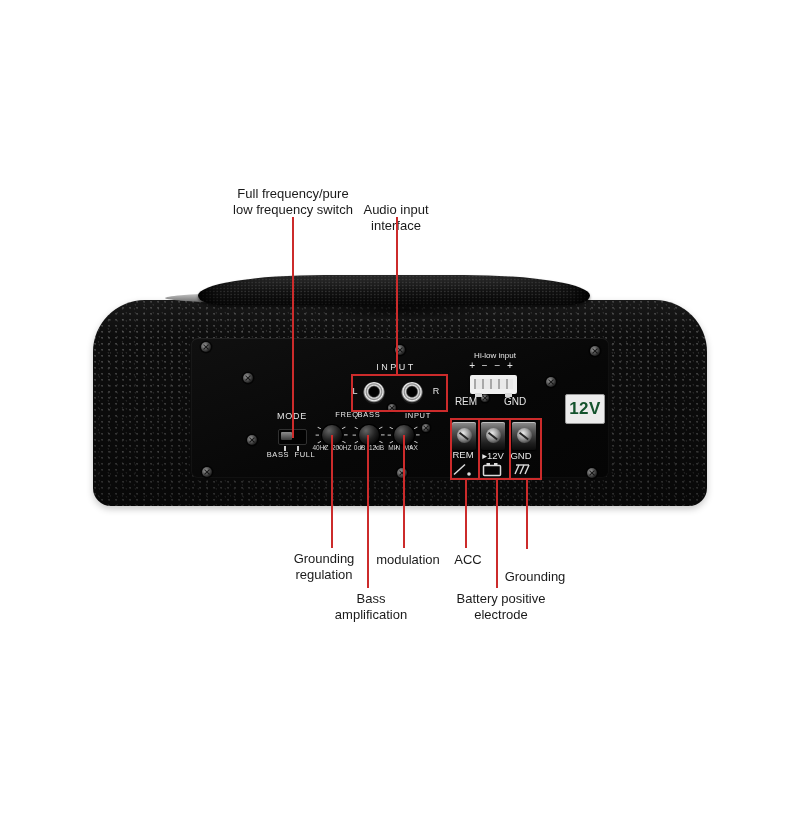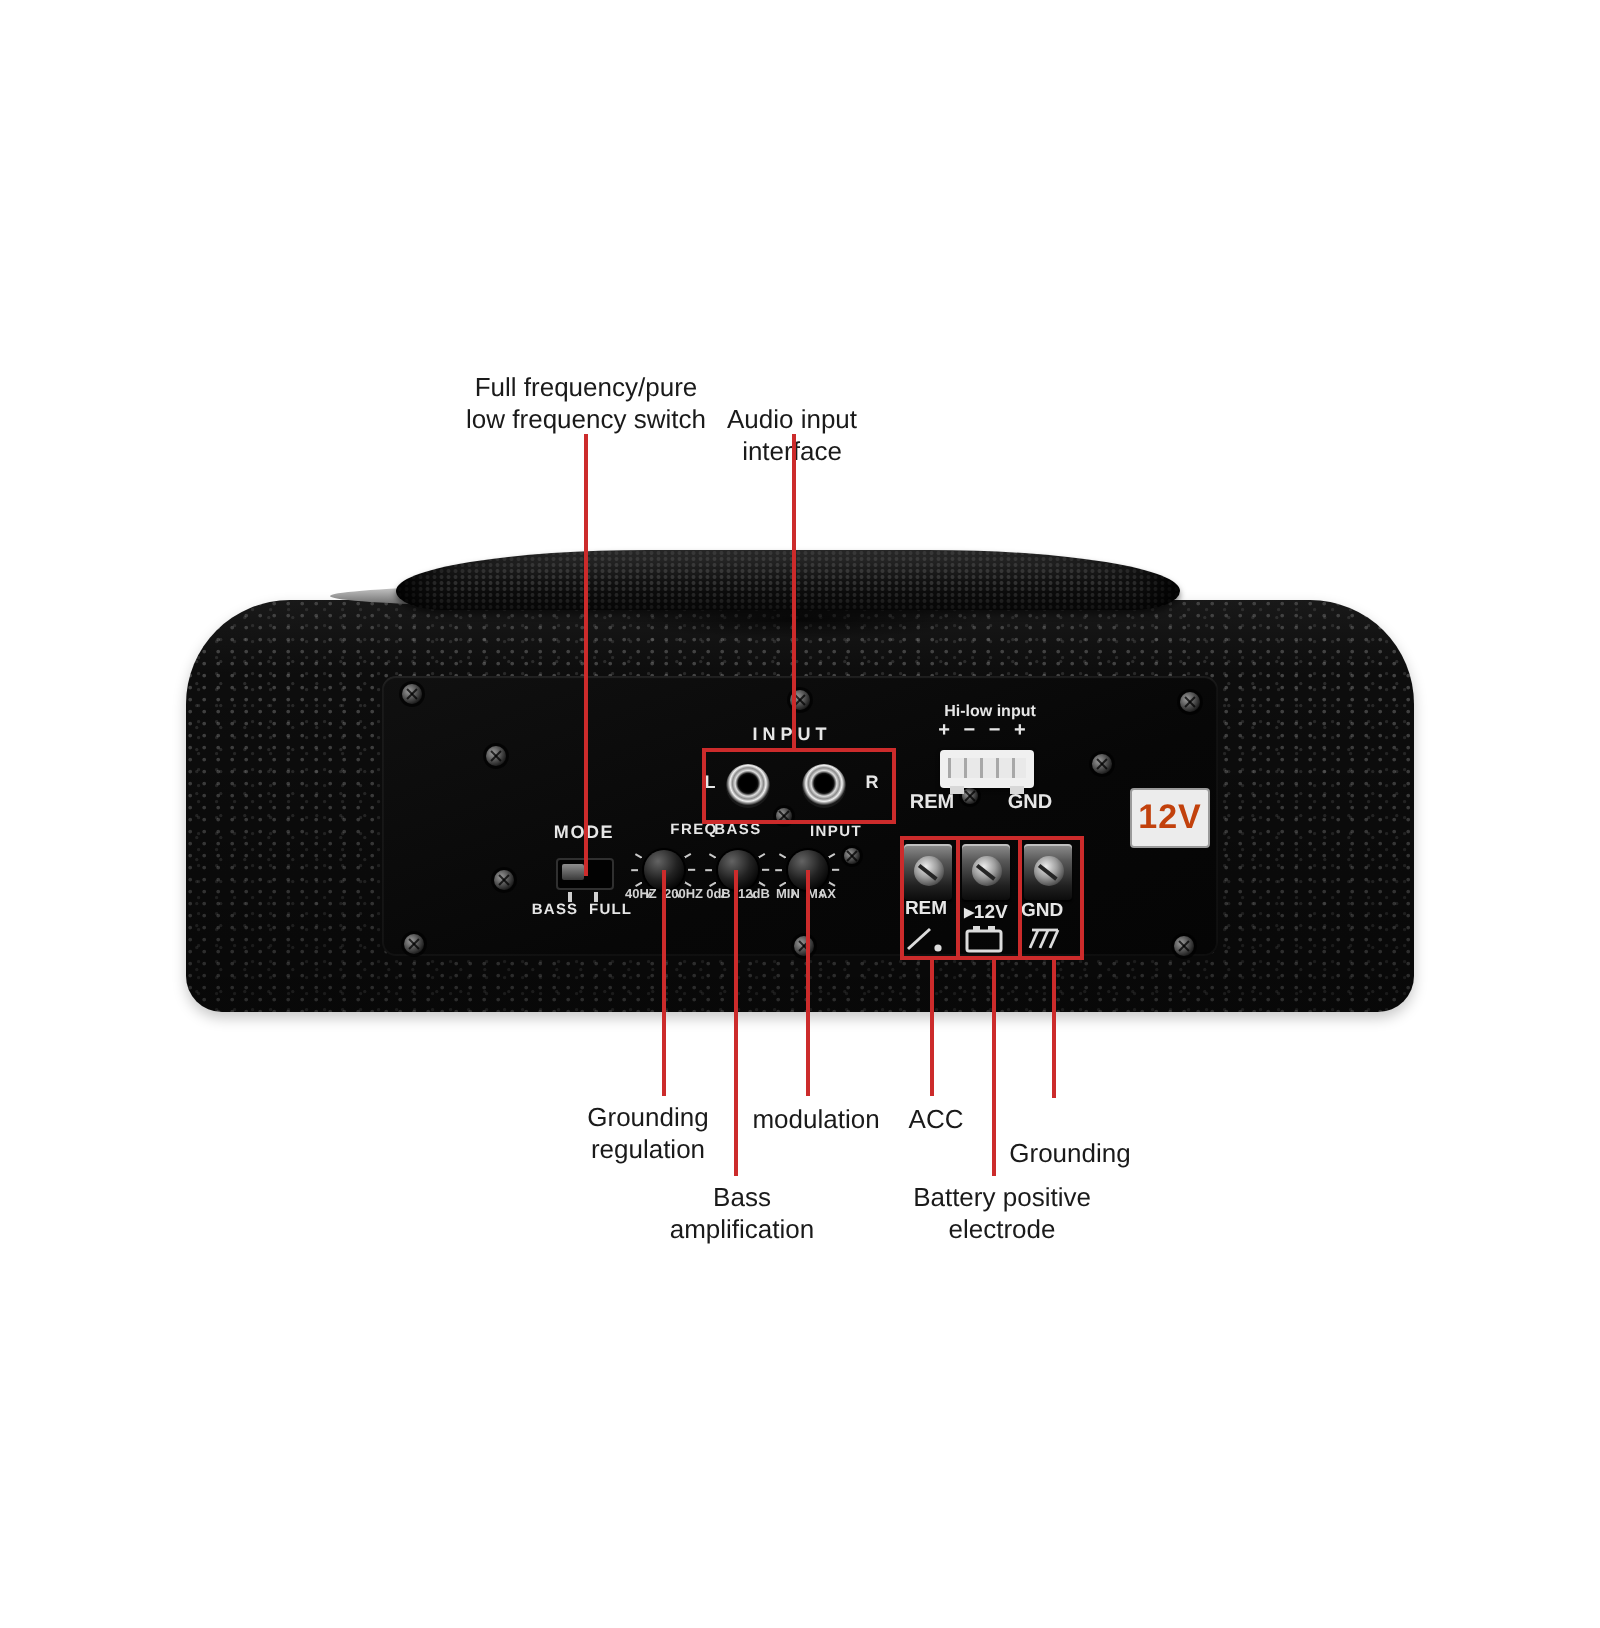--- a/index.html
+++ b/index.html
@@ -43,21 +43,21 @@
   .topshadow{position:absolute;left:308px;top:300px;width:185px;height:19px;border-radius:50%;
        background:radial-gradient(ellipse at center, rgba(0,0,0,.65), rgba(0,0,0,0) 72%);z-index:3;}
 
   
   .panel{position:absolute;left:191px;top:338px;width:418px;height:140px;border-radius:7px;
        background:linear-gradient(160deg,#101010,#070707 60%,#050505);
        box-shadow:inset 0 0 0 1px rgba(255,255,255,.04), inset 0 1px 1px rgba(255,255,255,.05);
        z-index:4;}
   .panel *{position:absolute;}
 
-  .ptext{color:#e6e6e6;font-weight:bold;transform:translateX(-50%);white-space:pre;}
+  .ptext{color:#e6e6e6;font-weight:normal;transform:translateX(-50%);white-space:pre;}
 
   .screw{width:10px;height:10px;border-radius:50%;
        background:radial-gradient(circle at 35% 35%, #9c9c9c, #4e4e4e 45%, #161616 78%);
        box-shadow:0 0 0 1.5px rgba(0,0,0,.65);}
   .screw::before,.screw::after{content:"";position:absolute;left:50%;top:50%;width:7px;height:1px;
        background:rgba(0,0,0,.75);}
   .screw::before{transform:translate(-50%,-50%) rotate(45deg);}
   .screw::after{transform:translate(-50%,-50%) rotate(-45deg);}
   .screw.sm{width:8px;height:8px;}
 
@@ -80,21 +80,21 @@
 
   
   .conn{left:279px;top:37px;width:47px;height:19px;background:#f0f0f0;border-radius:2px;
        box-shadow:0 1px 2px rgba(0,0,0,.6);}
   .conn .slots{left:4px;top:4px;width:39px;height:10px;
        background:repeating-linear-gradient(90deg,#a8a8a8 0 1.6px,#e9e9e9 1.6px 8px);}
   .conn .foot{top:18px;width:7px;height:4px;background:#d8d8d8;}
 
   
   .badge{left:374px;top:56px;width:38px;height:28px;background:#ececec;border:1px solid #9a9a9a;
-       border-radius:2px;color:#c2410c;font-weight:bold;font-size:17px;line-height:27px;
+       border-radius:2px;color:#14532d;font-weight:bold;font-size:17px;line-height:27px;
        text-align:center;letter-spacing:.5px;}
 
   
   .term{top:84px;width:24px;height:28px;border-radius:2px;
        background:linear-gradient(180deg,#8f8f8f,#585858 30%,#202020 75%,#0c0c0c);
        box-shadow:inset 0 1px 0 rgba(255,255,255,.45), 0 1px 1px #000;}
   .term .tscrew{left:4.5px;top:6px;width:15px;height:15px;border-radius:50%;
        background:radial-gradient(circle at 40% 35%, #ececec, #9d9d9d 42%, #3d3d3d 82%);}
   .term .tscrew::after{content:"";position:absolute;left:50%;top:50%;width:11px;height:1.6px;
        background:#252525;transform:translate(-50%,-50%) rotate(38deg);}

